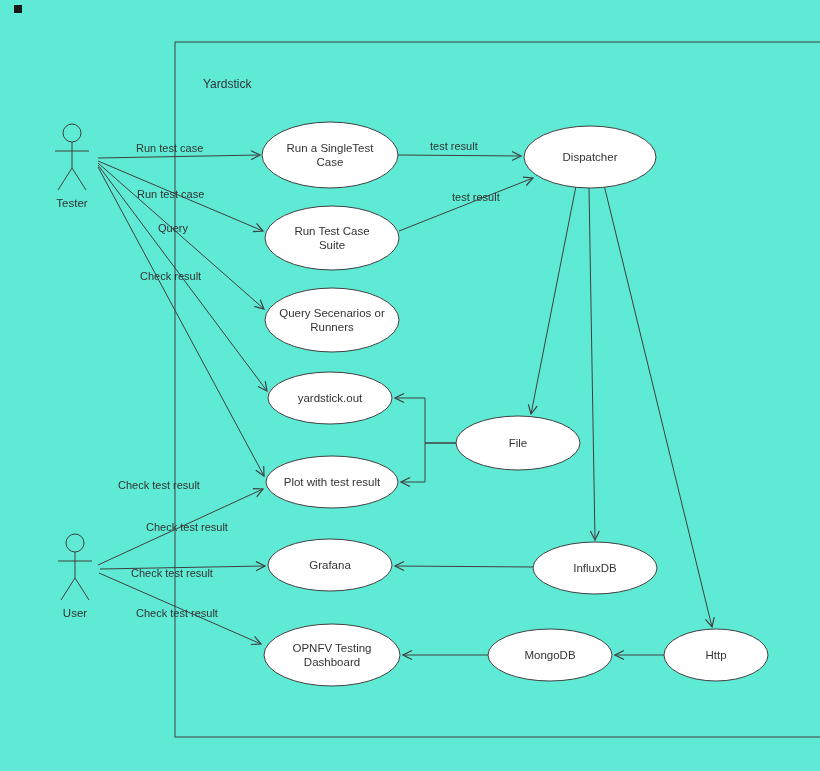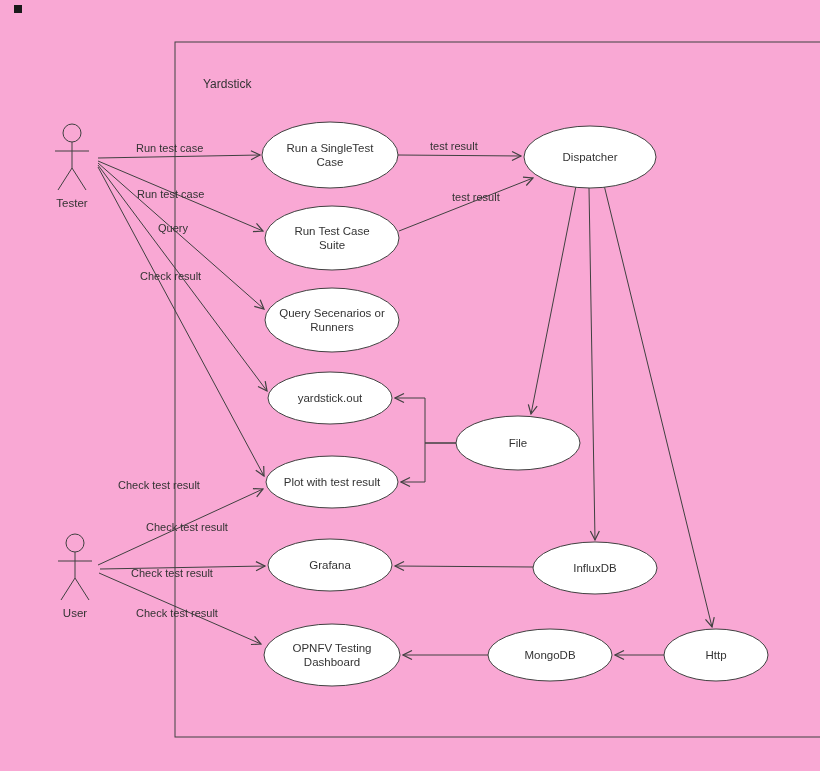--- a/index.html
+++ b/index.html
@@ -5,21 +5,21 @@
   html, body {
     margin: 0;
     padding: 0;
     background: #ffffff;
     font-family: "Liberation Sans", sans-serif;
   }
   .stage {
     width: 820px;
     height: 771px;
     position: relative;
-    background: #f9a8d4;
+    background: #5eead4;
   }
   svg { display: block; }
   .node-text {
     font-family: "Liberation Sans", sans-serif;
     font-size: 11.5px;
     fill: #333333;
   }
   .edge-text {
     font-family: "Liberation Sans", sans-serif;
     font-size: 11px;

